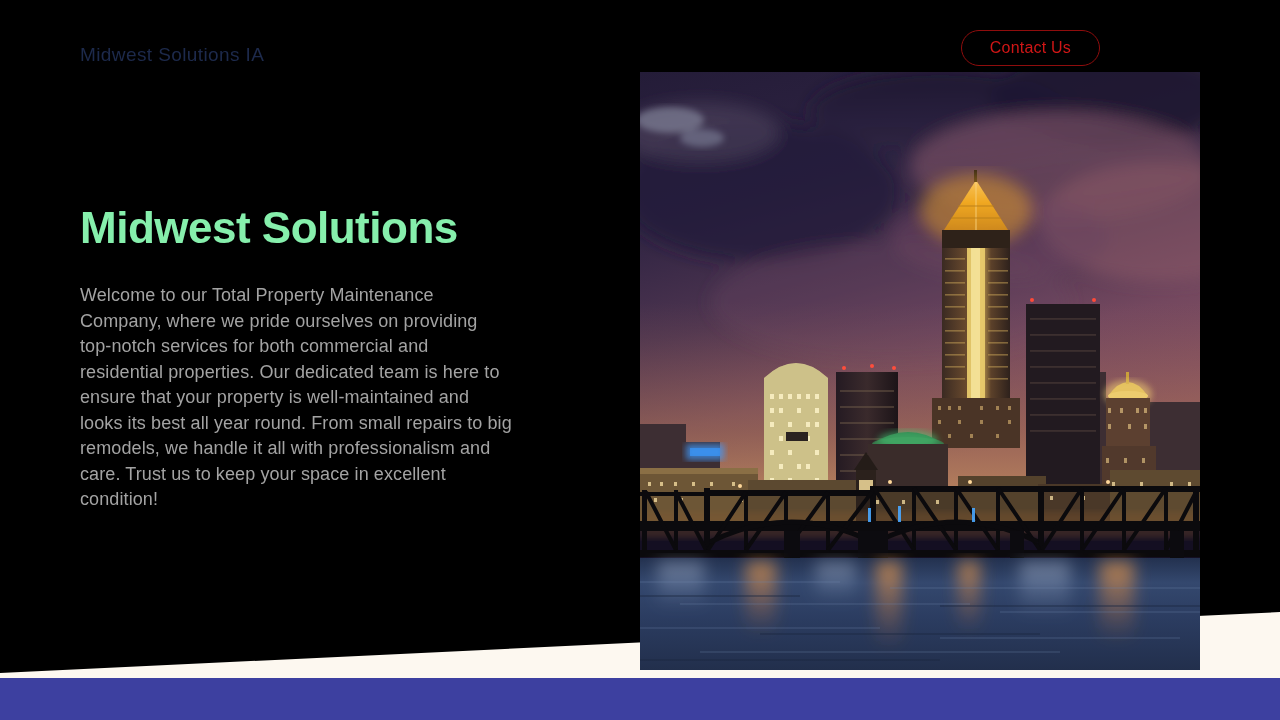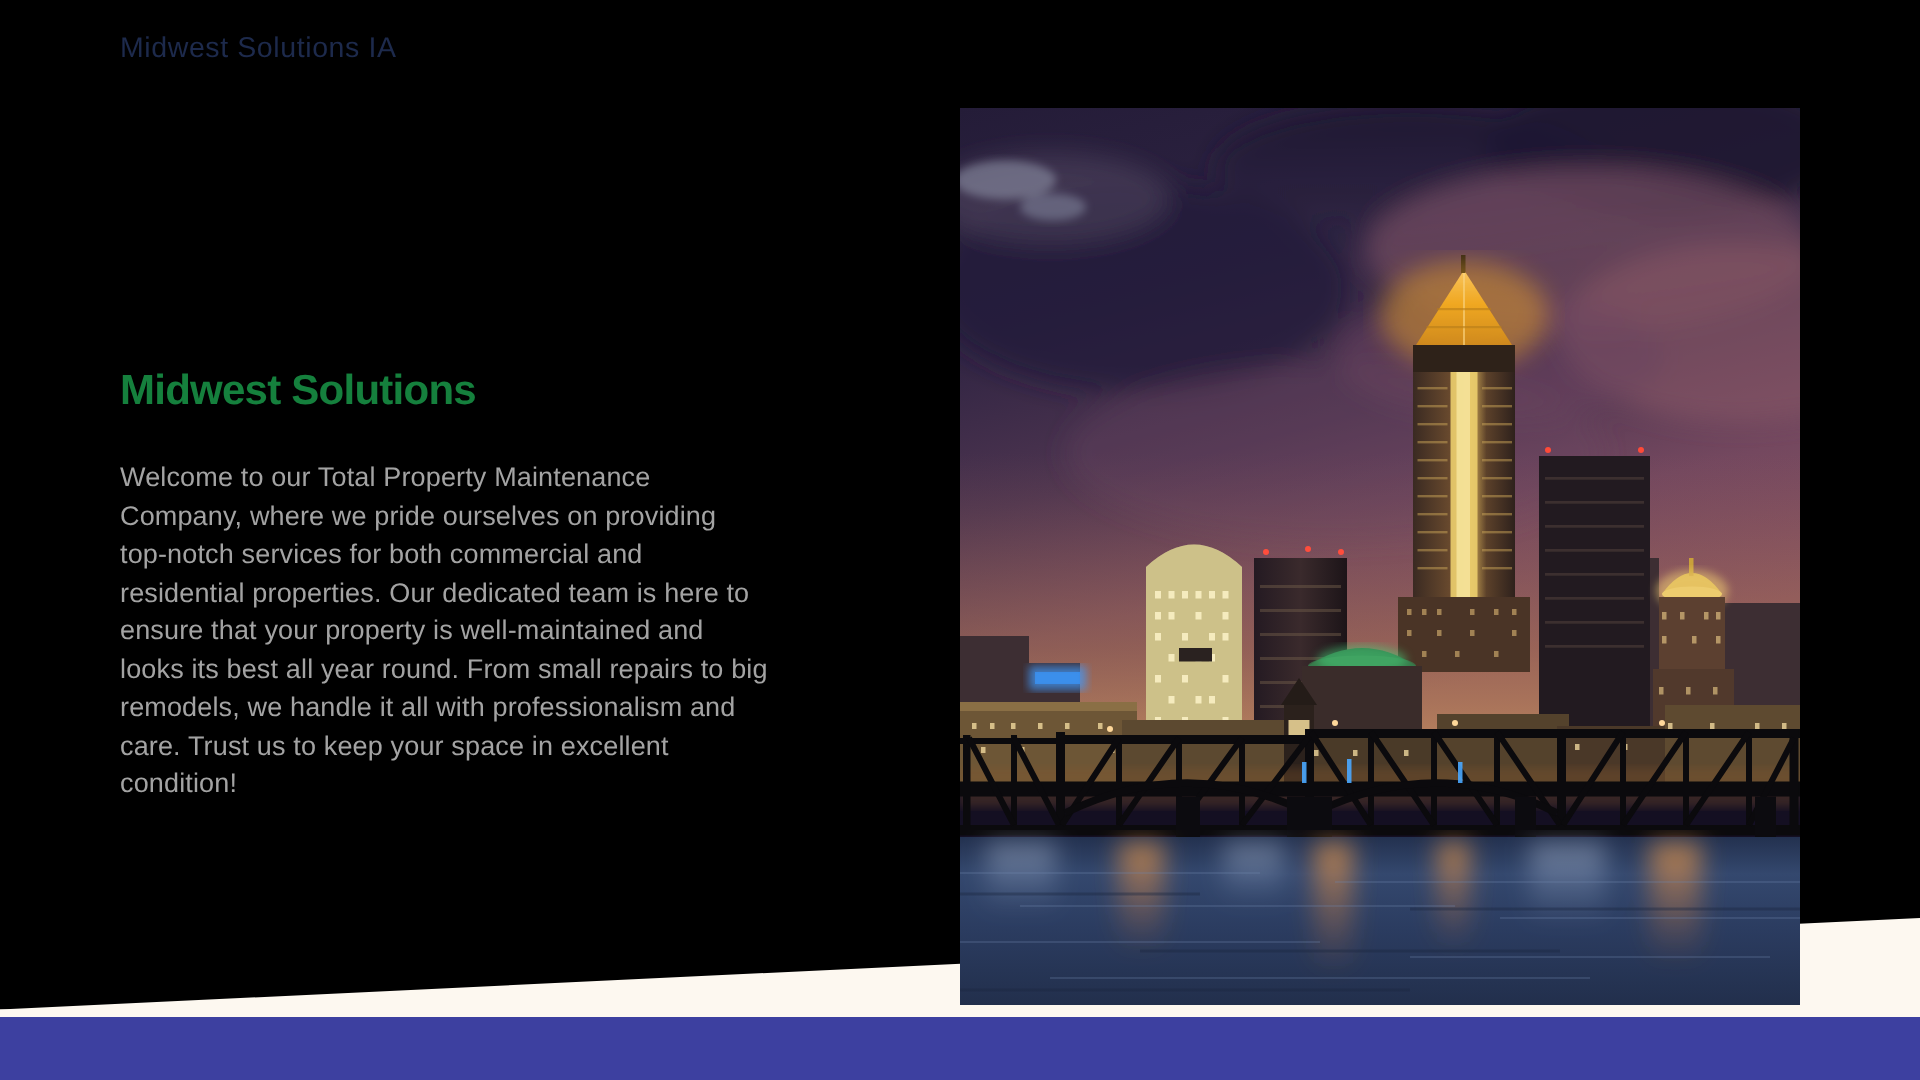--- a/index.html
+++ b/index.html
@@ -35,21 +35,21 @@
     left:0; top:678px; width:1280px; height:42px;
     background:#3d40a0;
     z-index:6;
   }
 
   
   .site-header {
     position:absolute;
     left:0; top:0; width:1140px; height:66px;
     z-index:5;
-    display:flex; align-items:center;
+    display:flex; align-items:flex-end;
     justify-content:space-between;
     padding:0 40px 0 80px;
   }
   .brand {
     font-family:"Liberation Sans", sans-serif;
     font-size:19px;
     font-weight:400;
     letter-spacing:0.4px;
     color:#1d2a4c;
     white-space:nowrap;
@@ -73,28 +73,27 @@
 
   
   .copy-col {
     position:absolute;
     left:80px; top:205px;
     width:470px;
     z-index:5;
   }
   .headline {
     font-family:"Liberation Sans Narrow","Liberation Sans", sans-serif;
-    font-size:28px;
+    font-size:44px;
     font-weight:700;
     letter-spacing:-0.5px;
-    color:#15803d;
+    color:#86efac;
     line-height:1.05;
     margin-bottom:32px;
     white-space:nowrap;
-    margin-top:40px;
   }
   .body-copy {
     font-family:"Liberation Sans", sans-serif;
     font-size:18px;
     font-weight:300;
     line-height:25.5px;
     color:#a3a3a3;
     letter-spacing:0.1px;
     width:432px;
   }
@@ -518,20 +517,21 @@
         <path d="M0 524 H160"></path>
           <path d="M300 534 H560"></path>
         <path d="M120 562 H400"></path>
           <path d="M0 588 H300"></path>
       </g>
     </svg>
   </div>
 
   <header class="site-header">
     <div class="brand">Midwest Solutions IA</div>
+    <button class="contact-btn">Contact Us</button>
   </header>
 
   <section class="copy-col">
     <h1 class="headline">Midwest Solutions</h1>
     <p class="body-copy">Welcome to our Total Property Maintenance Company, where we pride ourselves on providing top-notch services for both commercial and residential properties. Our dedicated team is here to ensure that your property is well-maintained and looks its best all year round. From small repairs to big remodels, we handle it all with professionalism and care. Trust us to keep your space in excellent condition!</p>
   </section>
 
   <div class="band-bottom"></div>
 
 </div>

